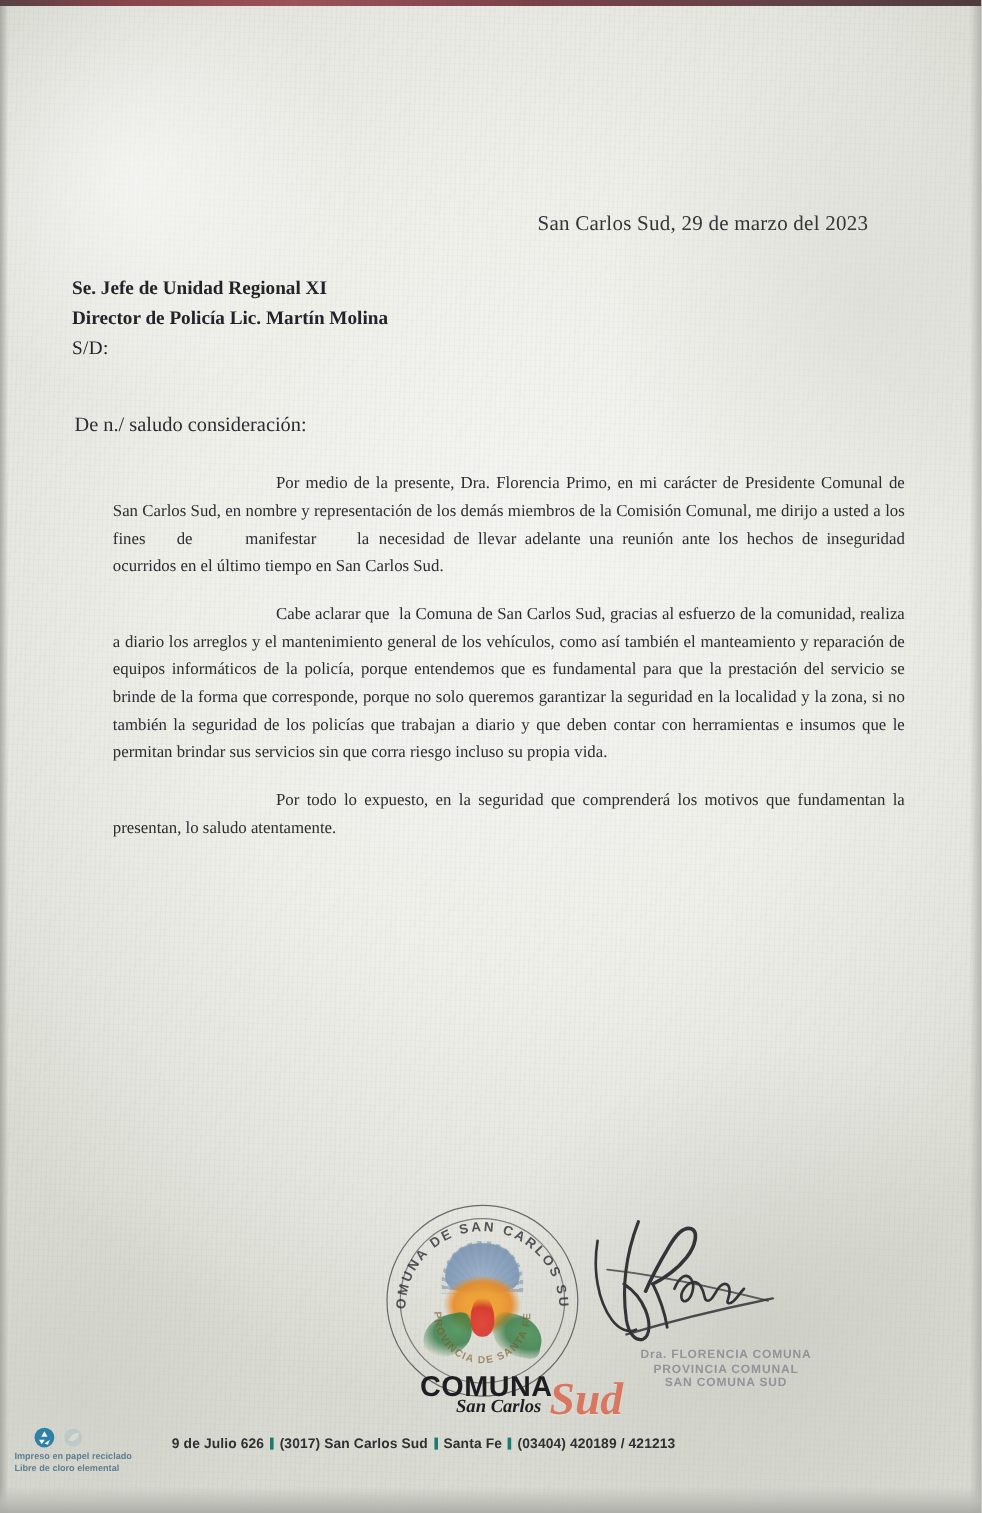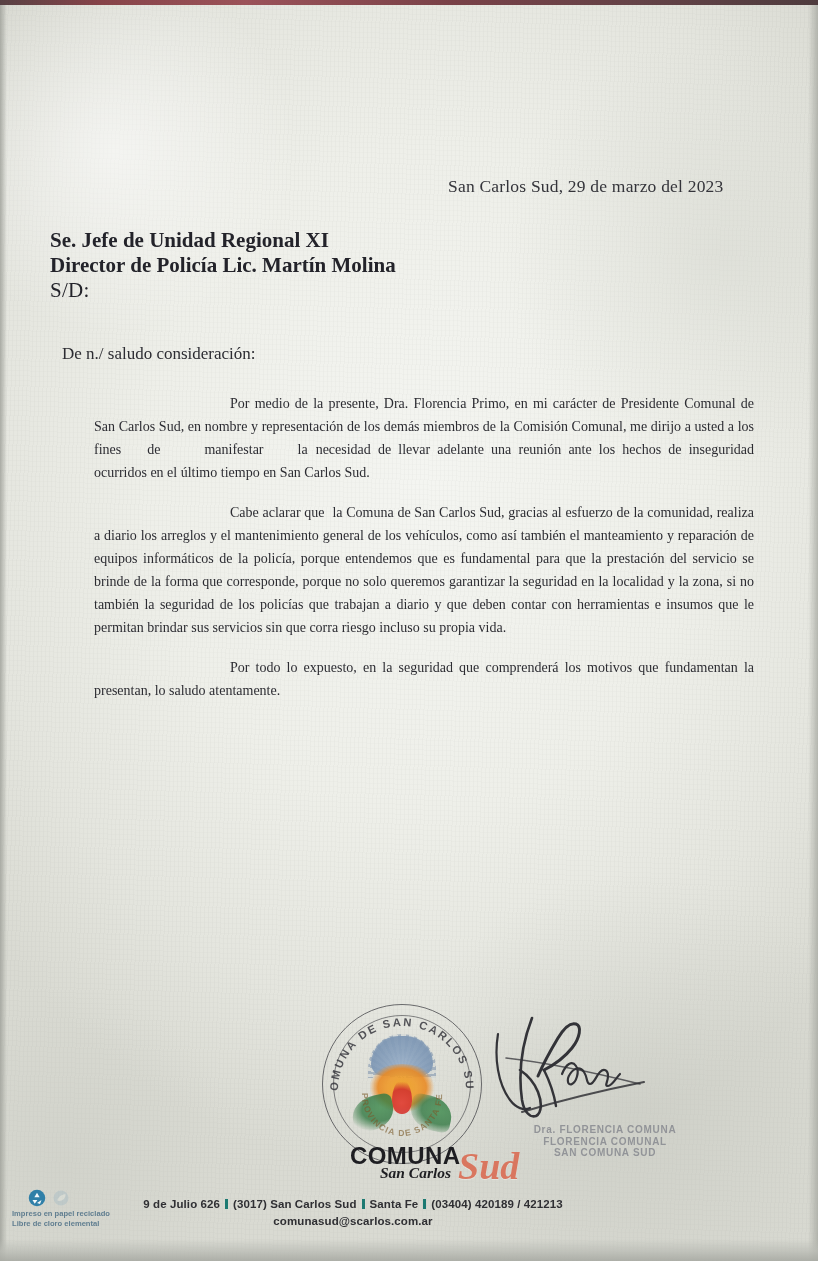--- a/index.html
+++ b/index.html
@@ -72,22 +72,22 @@
   .date-line {
     position: absolute;
     left: 448px; top: 176px;
     font-size: 17.5px;
     letter-spacing: .2px;
     color: #34343a;
   }
 
   .addressee {
     position: absolute;
-    left: 50px; top: 228px;
-    font-size: 21px;
+    left: 60px; top: 228px;
+    font-size: 16px;
     font-weight: bold;
     line-height: 25px;
     color: #23232a;
   }
   .addressee .sd {
     font-weight: normal;
     letter-spacing: .3px;
   }
 
   .salutation {
@@ -371,29 +371,28 @@
           <path d="M52,56 C58,68 62,80 64,92" stroke-width="2.4"></path>
           <path d="M70,60 C74,50 80,46 84,52 C88,58 84,68 80,70 C76,72 74,66 78,60 C82,54 88,52 92,58 C96,64 94,70 98,70 C102,70 104,62 108,58 C112,54 116,56 116,62 C116,68 112,72 116,72 C120,72 124,64 128,60" stroke-width="2.2"></path>
           <path d="M14,44 C50,48 100,58 148,70" stroke-width="1.6" opacity="0.75"></path>
           <path d="M30,98 C70,86 112,76 152,68" stroke-width="2" opacity="0.85"></path>
         </g>
       </svg>
     </div>
 
     <div class="stamp blur-soft">
       <div>Dra. FLORENCIA COMUNA</div>
-      <div>FLORENCIA COMUNAL</div>
+      <div>PROVINCIA COMUNAL</div>
       <div>SAN COMUNA SUD</div>
     </div>
 
     <div class="footer">
       <div>
         <span>9 de Julio 626</span><span class="sep"></span><span>(3017) San Carlos Sud</span><span class="sep"></span><span>Santa Fe</span><span class="sep"></span><span>(03404) 420189 / 421213</span>
       </div>
-      <div class="mail">comunasud@scarlos.com.ar</div>
     </div>
 
     <div class="recycle">
       <div class="icons">
         <svg width="18" height="18" viewBox="0 0 24 24">
           <circle cx="12" cy="12" r="11" fill="#2f7fa8"></circle>
           <path d="M12 5 L15.5 11 L8.5 11 Z" fill="#ffffff" opacity="0.95"></path>
           <path d="M6 14.5 L12.5 14.5 L9 19.5 Z" fill="#ffffff" opacity="0.95"></path>
           <path d="M18 14.5 L12 18.5 L16 20 Z" fill="#ffffff" opacity="0.95"></path>
         </svg>

